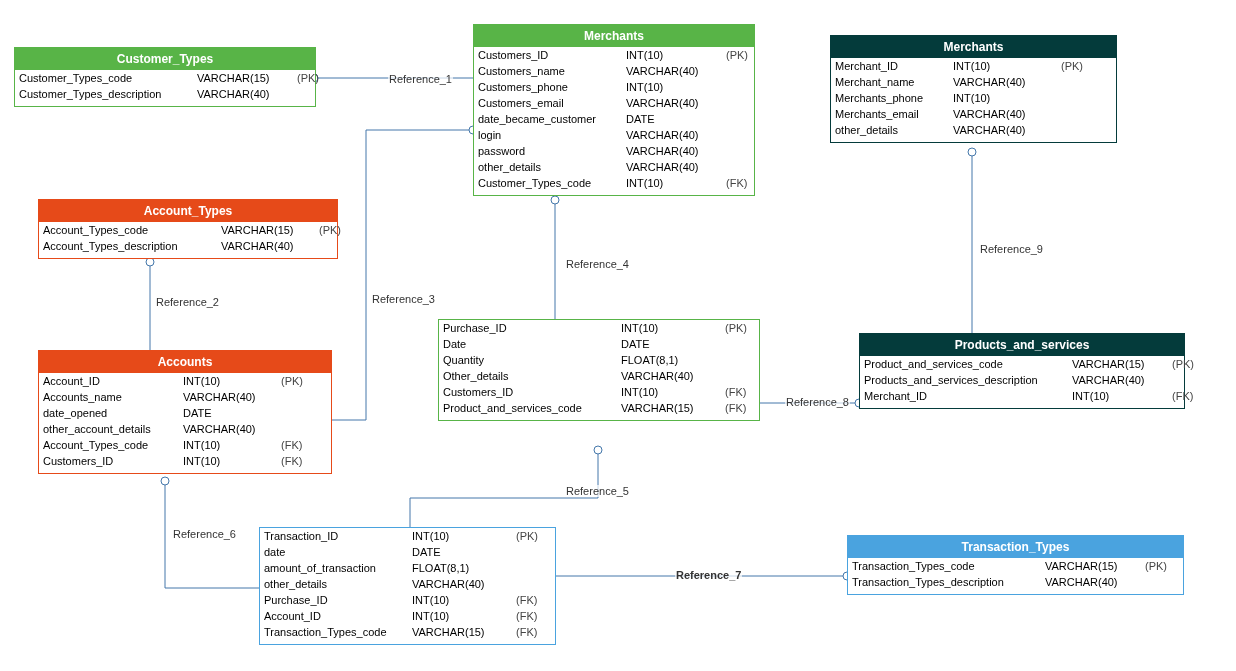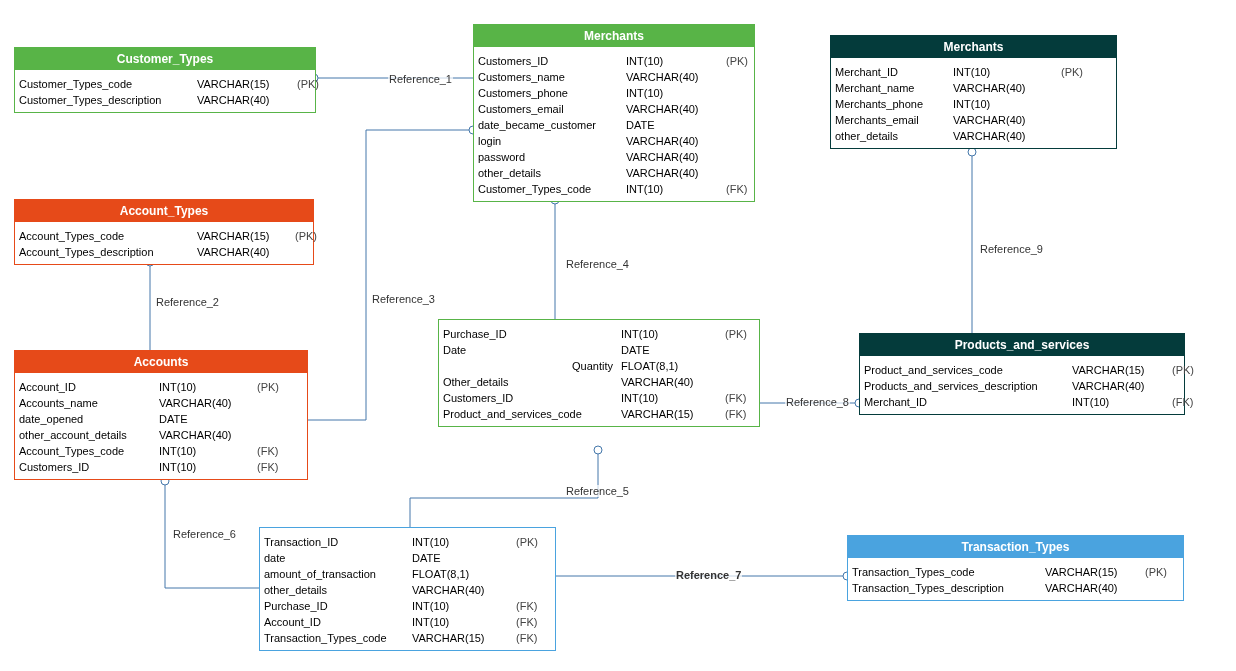--- a/index.html
+++ b/index.html
@@ -1,27 +1,27 @@
 <!DOCTYPE html>
 <html><head>
 <meta charset="utf-8">
 <style>
   html,body { margin:0; padding:0; background:#fff; font-family:Arial,Helvetica,sans-serif; font-size:11px; }
   #canvas { position:relative; width:1236px; height:671px; background:#fff; }
   .table { position:absolute; background:#fff; border:1px solid #666; }
   .table-title { color:#fff; font-weight:bold; text-align:center; padding:4px 2px; font-size:12px; }
-  .table-body { padding:6px 4px 4px 4px; }
+  .table-body { padding:0 4px 4px 4px; }
   .row { display:flex; white-space:nowrap; line-height:16px; }
   .col-name { flex:0 0 auto; }
   .col-type { flex:0 0 auto; padding-left:8px; }
   .col-key  { flex:0 0 auto; padding-left:8px; color:#444; }
   .theme-green  .table-title { background:#58b447; }
   .theme-green  { border-color:#58b447; }
   .theme-orange .table-title { background:#e64a19; }
-  .theme-orange { border-color:#e64a19; }
+  .theme-orange { border-color:#e64a19;margin-left:24px; }
   .theme-dark   .table-title { background:#043b3b; }
   .theme-dark   { border-color:#043b3b; }
   .theme-blue   .table-title { background:#4aa3df; }
   .theme-blue   { border-color:#4aa3df; }
   svg { position:absolute; left:0; top:0; pointer-events:none; }
   .ref-label { position:absolute; font-size:11px; color:#333; background:rgba(255,255,255,0.7); padding:0 1px;}
 </style>
 </head>
 <body>
 <div id="canvas">
@@ -253,21 +253,21 @@
             <span class="col-name" style="width: 170px;">Purchase_ID</span>
             <span class="col-type" style="width: 96px;">INT(10)</span>
             <span class="col-key">(PK)</span>
           </div>
           <div class="row">
             <span class="col-name" style="width: 170px;">Date</span>
             <span class="col-type" style="width: 96px;">DATE</span>
             <span class="col-key"></span>
           </div>
           <div class="row">
-            <span class="col-name" style="width: 170px; text-align: right;">Quantity</span>
+            <span class="col-name" style="width: 170px;">Quantity</span>
             <span class="col-type" style="width: 96px;">FLOAT(8,1)</span>
             <span class="col-key"></span>
           </div>
           <div class="row">
             <span class="col-name" style="width: 170px;">Other_details</span>
             <span class="col-type" style="width: 96px;">VARCHAR(40)</span>
             <span class="col-key"></span>
           </div>
           <div class="row">
             <span class="col-name" style="width: 170px;">Customers_ID</span>

